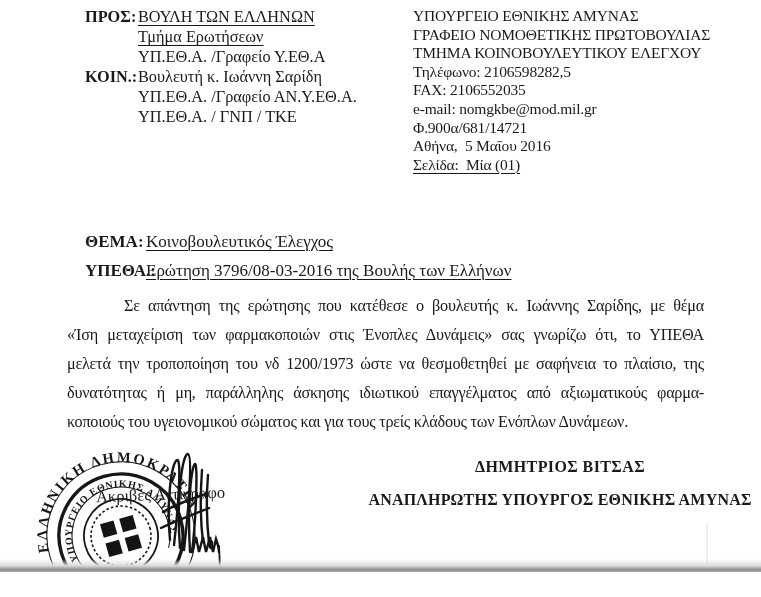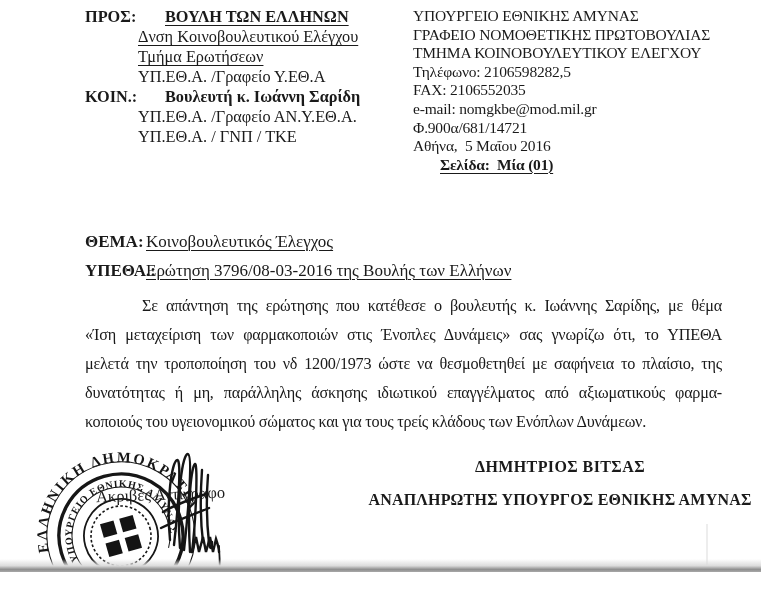--- a/index.html
+++ b/index.html
@@ -2,39 +2,39 @@
 <html><head>
 <meta charset="utf-8">
 <style>
   * { margin:0; padding:0; box-sizing:border-box; }
   html,body { background:#ffffff; }
   .page {
     position:relative; width:761px; height:572px; overflow:hidden;
     background:#ffffff; color:#1a1a1a;
     font-family:"Liberation Serif","DejaVu Serif",serif;
   }
-  .b  { font-weight:bold;margin-left:27px; }
+  .b  { font-weight:normal; }
   .ul { text-decoration:underline; text-underline-offset:3px; text-decoration-thickness:1.4px; }
   .pre { white-space:pre; }
   .nw { white-space:nowrap; }
 
   
   .hdr-left { position:absolute; left:85px; top:7px; font-size:16.3px; line-height:20px; }
   .hrow { display:flex; }
   .hlbl { width:53px; flex:none; font-weight:bold; }
 
   
   .hdr-right { position:absolute; left:413px; top:7px; font-size:15.5px; line-height:18.6px; letter-spacing:-0.2px; }
 
   
   .subject-block { position:absolute; left:85px; top:212px; font-size:17px; line-height:28.5px;margin-top:16px; }
   .slbl { display:inline-block; width:61px; font-weight:bold; }
 
   
-  .bodytext { position:absolute; left:85px; top:292px; width:637px; font-size:16.2px; line-height:29px; letter-spacing:-0.25px; }
+  .bodytext { position:absolute; left:67px; top:292px; width:637px; font-size:16.2px; line-height:29px; letter-spacing:-0.25px; }
   .jline { text-align:justify; text-align-last:justify; }
   .indent { text-indent:57px; }
 
   
   .sig-block { position:absolute; left:362px; top:458px; width:396px; text-align:center; font-weight:bold; font-size:16px; z-index:1; }
   .sig-name { margin-bottom:15px; letter-spacing:0.4px; }
   .sig-title { letter-spacing:0.2px; }
 
   
   .stamp-svg { position:absolute; left:21px; top:436px; z-index:2; }
@@ -48,24 +48,20 @@
 </style>
 </head>
 <body>
 
 <div class="page">
 
   <div class="hdr-left">
     <div class="hrow">
       <span class="hlbl">ΠΡΟΣ:</span>
       <span class="b ul">ΒΟΥΛΗ ΤΩΝ ΕΛΛΗΝΩΝ</span>
-    </div>
-    <div class="hrow">
-      <span class="hlbl"></span>
-      <span class="ul">Δνση Κοινοβουλευτικού Ελέγχου</span>
     </div>
     <div class="hrow">
       <span class="hlbl"></span>
       <span class="ul">Τμήμα Ερωτήσεων</span>
     </div>
     <div class="hrow">
       <span class="hlbl"></span>
       <span>ΥΠ.ΕΘ.Α. /Γραφείο Υ.ΕΘ.Α</span>
     </div>
     <div class="hrow">

